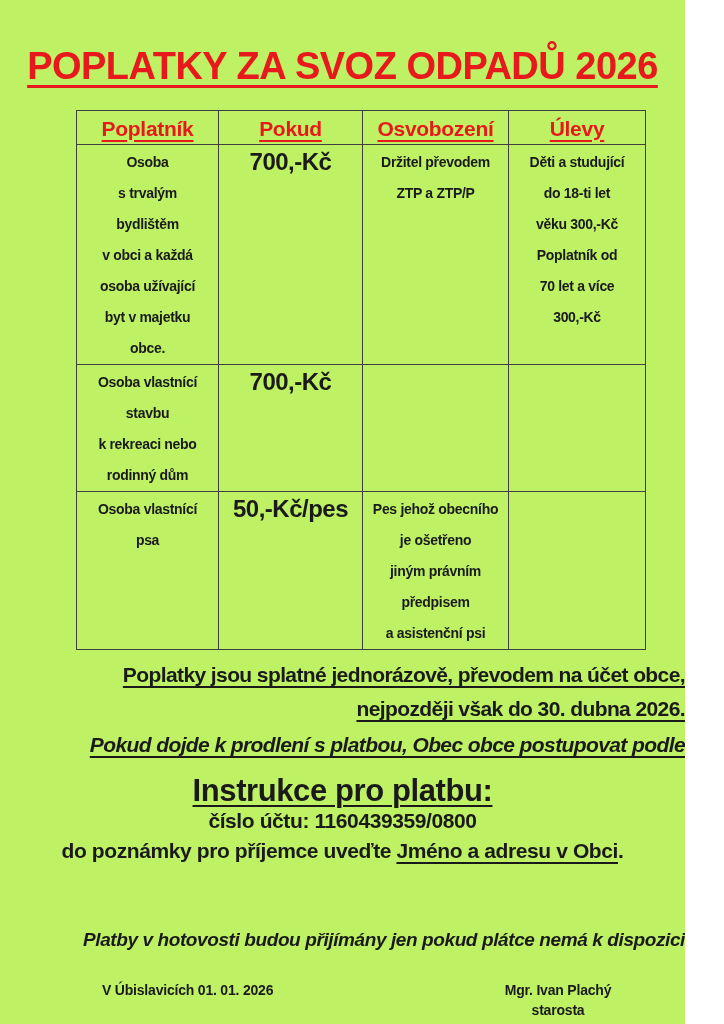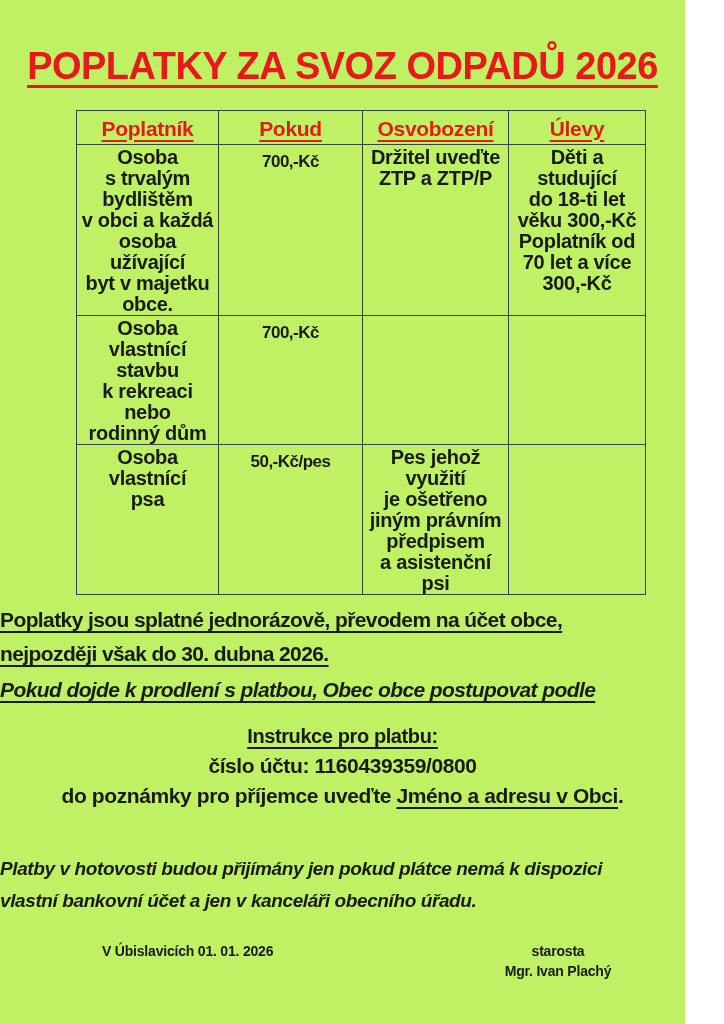--- a/index.html
+++ b/index.html
@@ -51,68 +51,68 @@
     color: #e8191c;
     font-size: 21px;
     font-weight: bold;
     letter-spacing: -0.3px;
     text-decoration: underline;
     text-decoration-thickness: 2px;
     text-underline-offset: 4px;
     vertical-align: middle;
   }
   table.fee-table td.cell {
-    font-size: 20px;
+    font-size: 14px;
     font-weight: bold;
     letter-spacing: -0.3px;
-    line-height: 21px;
+    line-height: 31px;
     white-space: pre-line;
   }
   table.fee-table td.cell-sazba {
-    font-size: 17px;
+    font-size: 24px;
     letter-spacing: -0.5px;
     line-height: 30px;
     white-space: normal;
   }
   tr.row-1 { height: 166px; }
   tr.row-2 { height: 107px; }
   tr.row-3 { height: 120px; }
 
   .notice-line {
-    text-align: left;
+    text-align: right;
     font-weight: bold;
     font-size: 21px;
     letter-spacing: -0.6px;
     line-height: 34px;
   }
   .u {
     text-decoration: underline;
     text-decoration-thickness: 2px;
     text-underline-offset: 4px;
   }
   .due-block { margin-top: 8px; }
   .late-block { margin-top: 2px; }
   .late-block .notice-line { font-style: italic; }
 
   .payment-block { margin-top: 14px; }
   .payment-heading {
     text-align: center;
     font-weight: bold;
-    font-size: 20px;
+    font-size: 31px;
     letter-spacing: -0.4px;
     line-height: 30px;
   }
   .payment-line {
     text-align: center;
     font-weight: bold;
     font-size: 21px;
     letter-spacing: -0.4px;
     line-height: 30px;
   }
-  .cash-block { margin-top: 42px; }
+  .cash-block { margin-top: 58px; }
   .cash-block .notice-line {
     font-style: italic;
     font-size: 19px;
     letter-spacing: -0.4px;
     line-height: 32px;
   }
   .footer {
     position: relative;
     margin-top: 24px;
     height: 50px;
@@ -160,21 +160,21 @@
     <tbody>
       <tr class="row-1">
         <td class="cell">Osoba
 s trvalým
 bydlištěm
 v obci a každá
 osoba užívající
 byt v majetku
 obce.</td>
         <td class="cell cell-sazba">700,-Kč</td>
-        <td class="cell">Držitel uveďte
+        <td class="cell">Držitel převodem
 ZTP a ZTP/P</td>
         <td class="cell">Děti a studující
 do 18-ti let
 věku 300,-Kč
 Poplatník od
 70 let a více
 300,-Kč</td>
       </tr>
       <tr class="row-2">
         <td class="cell">Osoba vlastnící
@@ -182,21 +182,21 @@
 k rekreaci nebo
 rodinný dům</td>
         <td class="cell cell-sazba">700,-Kč</td>
         <td class="cell"></td>
         <td class="cell"></td>
       </tr>
       <tr class="row-3">
         <td class="cell">Osoba vlastnící
 psa</td>
         <td class="cell cell-sazba">50,-Kč/pes</td>
-        <td class="cell">Pes jehož využití
+        <td class="cell">Pes jehož obecního
 je ošetřeno
 jiným právním
 předpisem
 a asistenční psi</td>
         <td class="cell"></td>
       </tr>
     </tbody>
   </table>
 
   <div class="due-block">
@@ -209,24 +209,23 @@
   </div>
 
   <div class="payment-block">
     <div class="payment-heading u">Instrukce pro platbu:</div>
     <div class="payment-line">číslo účtu: 1160439359/0800</div>
     <div class="payment-line"><span>do poznámky pro příjemce uveďte </span><span class="u">Jméno a adresu v Obci</span><span>.</span></div>
   </div>
 
   <div class="cash-block">
     <div class="notice-line">Platby v hotovosti budou přijímány jen pokud plátce nemá k dispozici</div>
-    <div class="notice-line">vlastní bankovní účet a jen v kanceláři obecního úřadu.</div>
   </div>
 
   <div class="footer">
     <span class="footer-place">V Úbislavicích 01. 01. 2026</span>
     <span class="footer-sig">
+      <div>Mgr. Ivan Plachý</div>
       <div>starosta</div>
-      <div>Mgr. Ivan Plachý</div>
     </span>
   </div>
 
 </div>
 
 </body></html>

